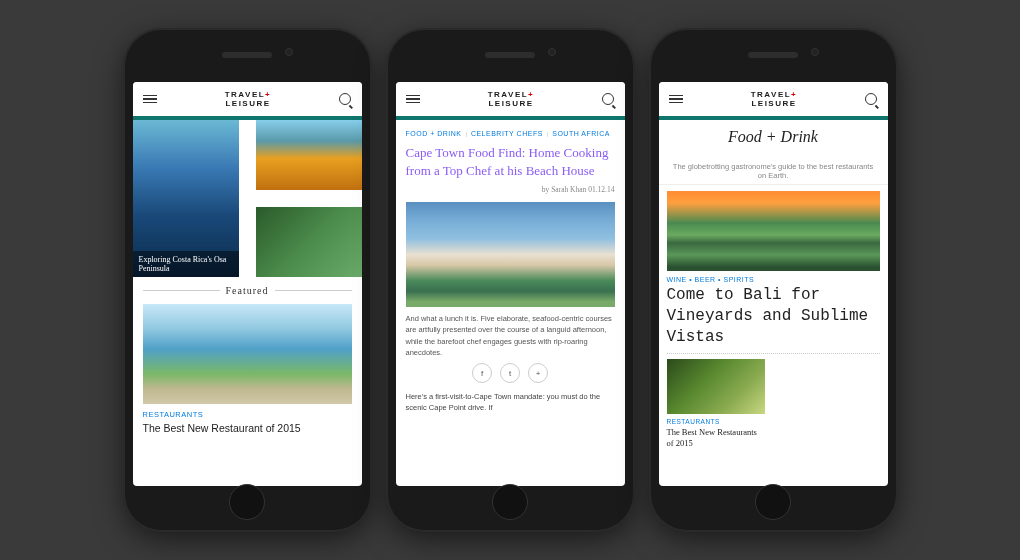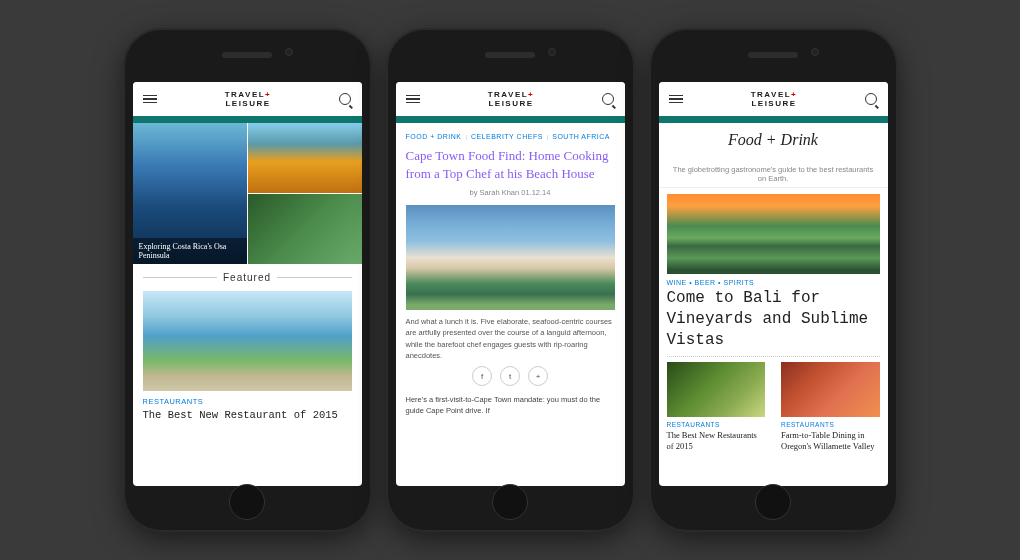--- a/index.html
+++ b/index.html
@@ -81,21 +81,21 @@
       flex-direction: column;
     }
 
     
     .nav-bar {
       display: flex;
       align-items: center;
       justify-content: space-between;
       padding: 8px 10px;
       background: #fff;
-      border-bottom: 7px solid #0f766e;
+      border-bottom: 4px solid #0f766e;
       flex-shrink: 0;
     }
 
     .hamburger-icon {
       display: flex;
       flex-direction: column;
       gap: 2px;
       cursor: pointer;
     }
 
@@ -122,21 +122,21 @@
       bottom: -3px;
       right: -3px;
       transform: rotate(45deg);
     }
 
     
     .hero-image-grid {
       display: grid;
       grid-template-columns: 1fr 1fr;
       grid-template-rows: 70px 70px;
-      gap: 1px;
+      gap: 17px;
       flex-shrink: 0;
     }
 
     .hero-main {
       grid-column: 1;
       grid-row: 1 / 3;
       background: linear-gradient(135deg, #87CEEB 0%, #4682B4 40%, #2F4F8F 100%);
       position: relative;
       overflow: hidden;
     }
@@ -177,21 +177,21 @@
     .featured-section {
       padding: 8px 10px;
       flex: 1;
       overflow: hidden;
     }
 
     .featured-title {
       text-align: center;
       font-size: 10px;
       letter-spacing: 1px;
-      font-family: Liberation Sans, sans-serif;
+      font-family: Liberation Serif, serif;
       color: #333;
       margin-bottom: 8px;
       display: flex;
       align-items: center;
       gap: 6px;
     }
 
     .featured-title::before,
     .featured-title::after {
       content: '';
@@ -222,21 +222,21 @@
       color: #007bde;
       font-family: Arial, sans-serif;
       letter-spacing: 0.5px;
       text-transform: uppercase;
       margin-bottom: 3px;
     }
 
     .featured-article-title {
       font-size: 10.5px;
       color: #222;
-      font-family: Liberation Mono, monospace;
+      font-family: Liberation Sans, sans-serif;
       line-height: 1.3;
     }
 
     
     .article-content {
       padding: 10px;
       flex: 1;
       overflow: hidden;
     }
 
@@ -263,22 +263,22 @@
       font-size: 13px;
       font-family: Georgia, serif;
       color: #8b5cf6;
       line-height: 1.35;
       margin-bottom: 6px;
     }
 
     .article-byline {
       font-size: 7.5px;
       color: #888;
-      font-family: Liberation Sans, sans-serif;
-      text-align: center;
+      font-family: Liberation Serif, serif;
+      text-align: right;
       margin-bottom: 8px;
     }
 
     .article-hero-img {
       width: 100%;
       height: 105px;
       margin-bottom: 6px;
       overflow: hidden;
       position: relative;
     }
@@ -529,21 +529,21 @@
         <div class="article-byline">by Sarah Khan  01.12.14</div>
         <div class="article-hero-img">
           <div class="beach-mountain-scene"></div>
         </div>
         <div class="article-excerpt">And what a lunch it is. Five elaborate, seafood-centric courses are artfully presented over the course of a languid afternoon, while the barefoot chef engages guests with rip-roaring anecdotes.</div>
         <div class="social-icons">
           <div class="social-btn">f</div>
           <div class="social-btn">t</div>
           <div class="social-btn">+</div>
         </div>
-        <div class="article-text">Here's a first-visit-to-Cape Town mandate: you must do the guide Cape Point drive. If</div>
+        <div class="article-text">Here's a first-visit-to-Cape Town mandate: you must do the scenic Cape Point drive. If</div>
       </div>
     </div>
     <div class="phone-button"></div>
   </div>
 
   <div class="phone">
     <div class="phone-speaker"></div>
     <div class="phone-camera"></div>
     <div class="phone-screen">
 
@@ -573,26 +573,19 @@
         <div class="wine-title">Come to Bali for Vineyards and Sublime Vistas</div>
         <hr class="dotted-divider">
         <div class="bottom-articles">
           <div class="bottom-article">
             <div class="bottom-article-img">
               <div class="food-img"></div>
             </div>
             <div class="bottom-article-label">RESTAURANTS</div>
             <div class="bottom-article-title">The Best New Restaurants of 2015</div>
           </div>
-          <div class="bottom-article">
-            <div class="bottom-article-img">
-              <div class="meat-img"></div>
-            </div>
-            <div class="bottom-article-label">RESTAURANTS</div>
-            <div class="bottom-article-title">Farm-to-Table Dining in Oregon's Willamette Valley</div>
-          </div>
         </div>
       </div>
     </div>
     <div class="phone-button"></div>
   </div>
 
 </div>
 
 </body></html>

